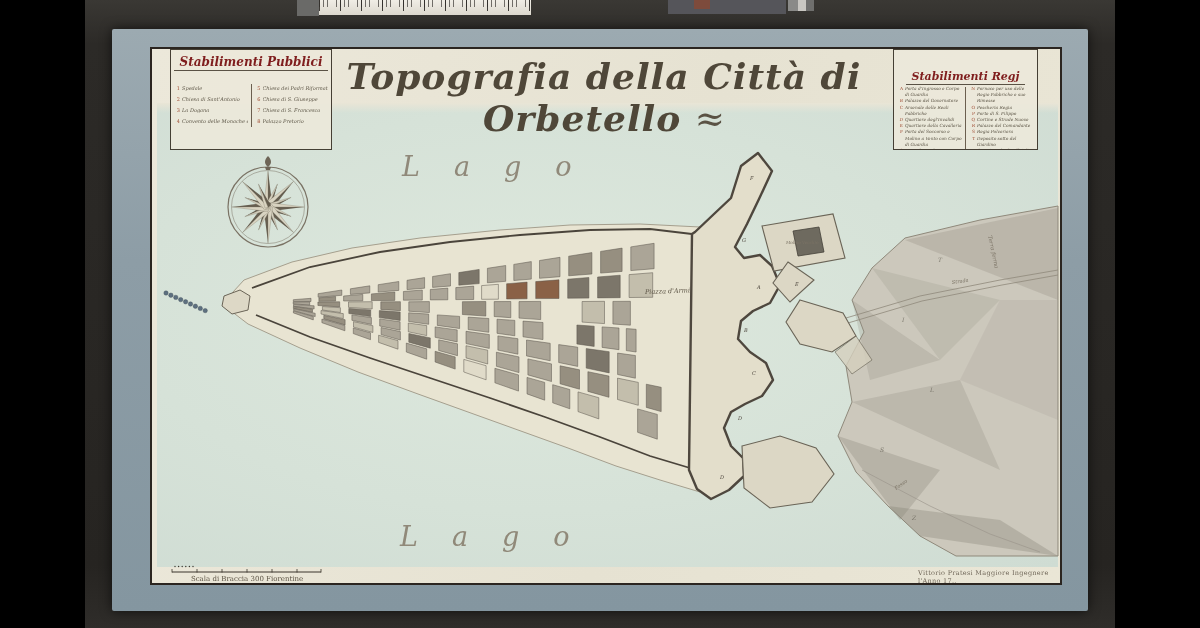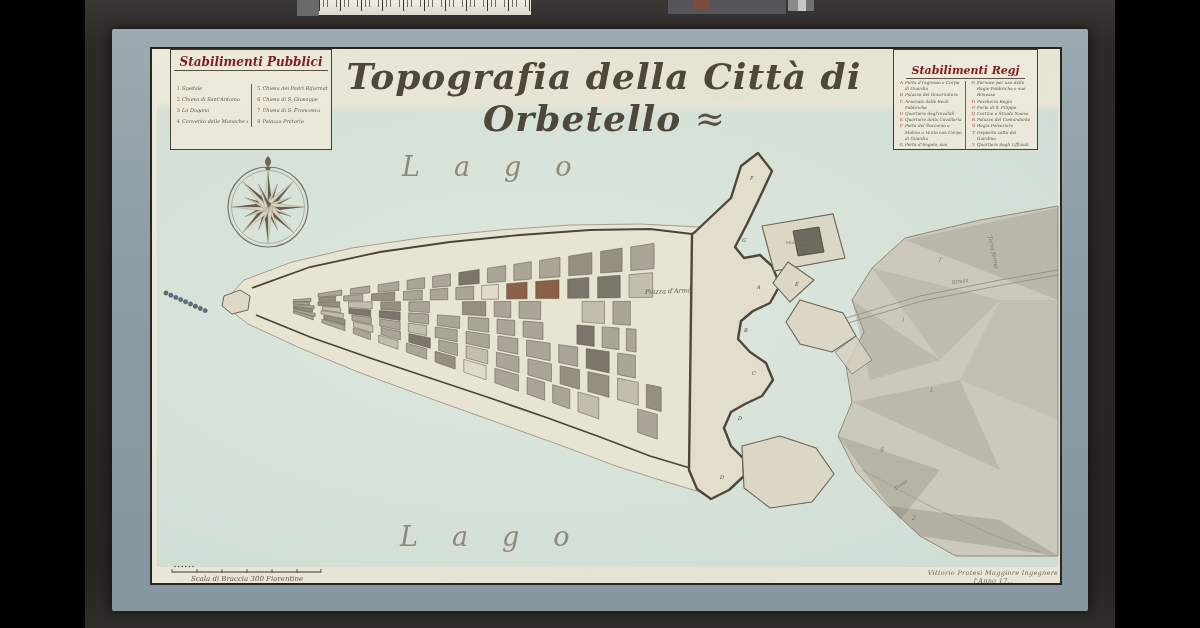--- a/index.html
+++ b/index.html
@@ -38,38 +38,38 @@
   .title{position:absolute;left:336px;top:55px;width:536px;text-align:center;
          font-style:italic;font-weight:bold;font-size:36px;color:#4f4739;letter-spacing:1px;}
   .title .fl{font-weight:normal;letter-spacing:0;color:#5a5244;}
   
   .legend{position:absolute;border:1px solid #453f34;background:rgba(236,232,218,.92);
           box-sizing:border-box;color:#5d5647;}
   .legend-public{left:170px;top:49px;width:162px;height:101px;}
   .legend-royal{left:893px;top:49px;width:145px;height:101px;overflow:hidden;}
   .lg-head{display:block;text-align:center;font-style:italic;font-weight:bold;color:#7f1d1d;}
   .legend-public .lg-head{font-size:12px;margin-top:5px;}
-  .legend-royal .lg-head{font-size:11px;margin-top:14px;}
+  .legend-royal .lg-head{font-size:11px;margin-top:20px;}
   .lg-head span{border-bottom:1px solid #5a5245;padding:0 6px 1px 6px;}
   .lg-body{display:flex;padding:0 3px;}
   .legend-public .lg-body{margin-top:14px;}
   .legend-royal .lg-body{margin-top:3px;}
   .lg-col{flex:1;min-width:0;}
   .lg-div{width:1px;background:#6b5f4f;margin:1px 3px 0 3px;}
   .lg-row{display:flex;gap:2px;font-style:italic;}
   .legend-public .lg-row{font-size:5px;line-height:11px;}
   .legend-royal .lg-row{font-size:4.3px;line-height:6.2px;}
   .lg-num{color:#a14f35;font-style:normal;flex:0 0 6px;text-align:right;}
   .legend-public .lg-label{white-space:nowrap;overflow:hidden;}
   .legend-royal .lg-label{white-space:normal;}
   
   .scale-label{position:absolute;left:168px;top:575px;width:158px;text-align:center;
-               font-style:italic;font-size:7px;color:#5d5546;}
-  .credit{position:absolute;left:918px;top:569px;width:150px;text-align:center;
-          font-style:italic;font-size:6.5px;color:#6e6557;letter-spacing:.3px;}
+               font-size:7px;color:#5d5546;}
+  .credit{position:absolute;left:918px;top:569px;width:150px;text-align:left;
+          font-size:6.5px;color:#6e6557;letter-spacing:.3px;}
   text{font-family:"DejaVu Serif", serif;}
   .t-lago{font-style:italic;font-size:27px;fill:#8d8575;letter-spacing:34px;opacity:.95;}
   .t-sm{font-style:italic;fill:#5d5546;}
   .t-faint{font-style:italic;fill:#7a7264;}
   .t-bast{font-size:5px;fill:#4e473e;font-style:italic;}
   .t-terr{font-size:6px;fill:#6b675c;opacity:.8;font-style:italic;}
 </style>
 </head>
 <body>
 

